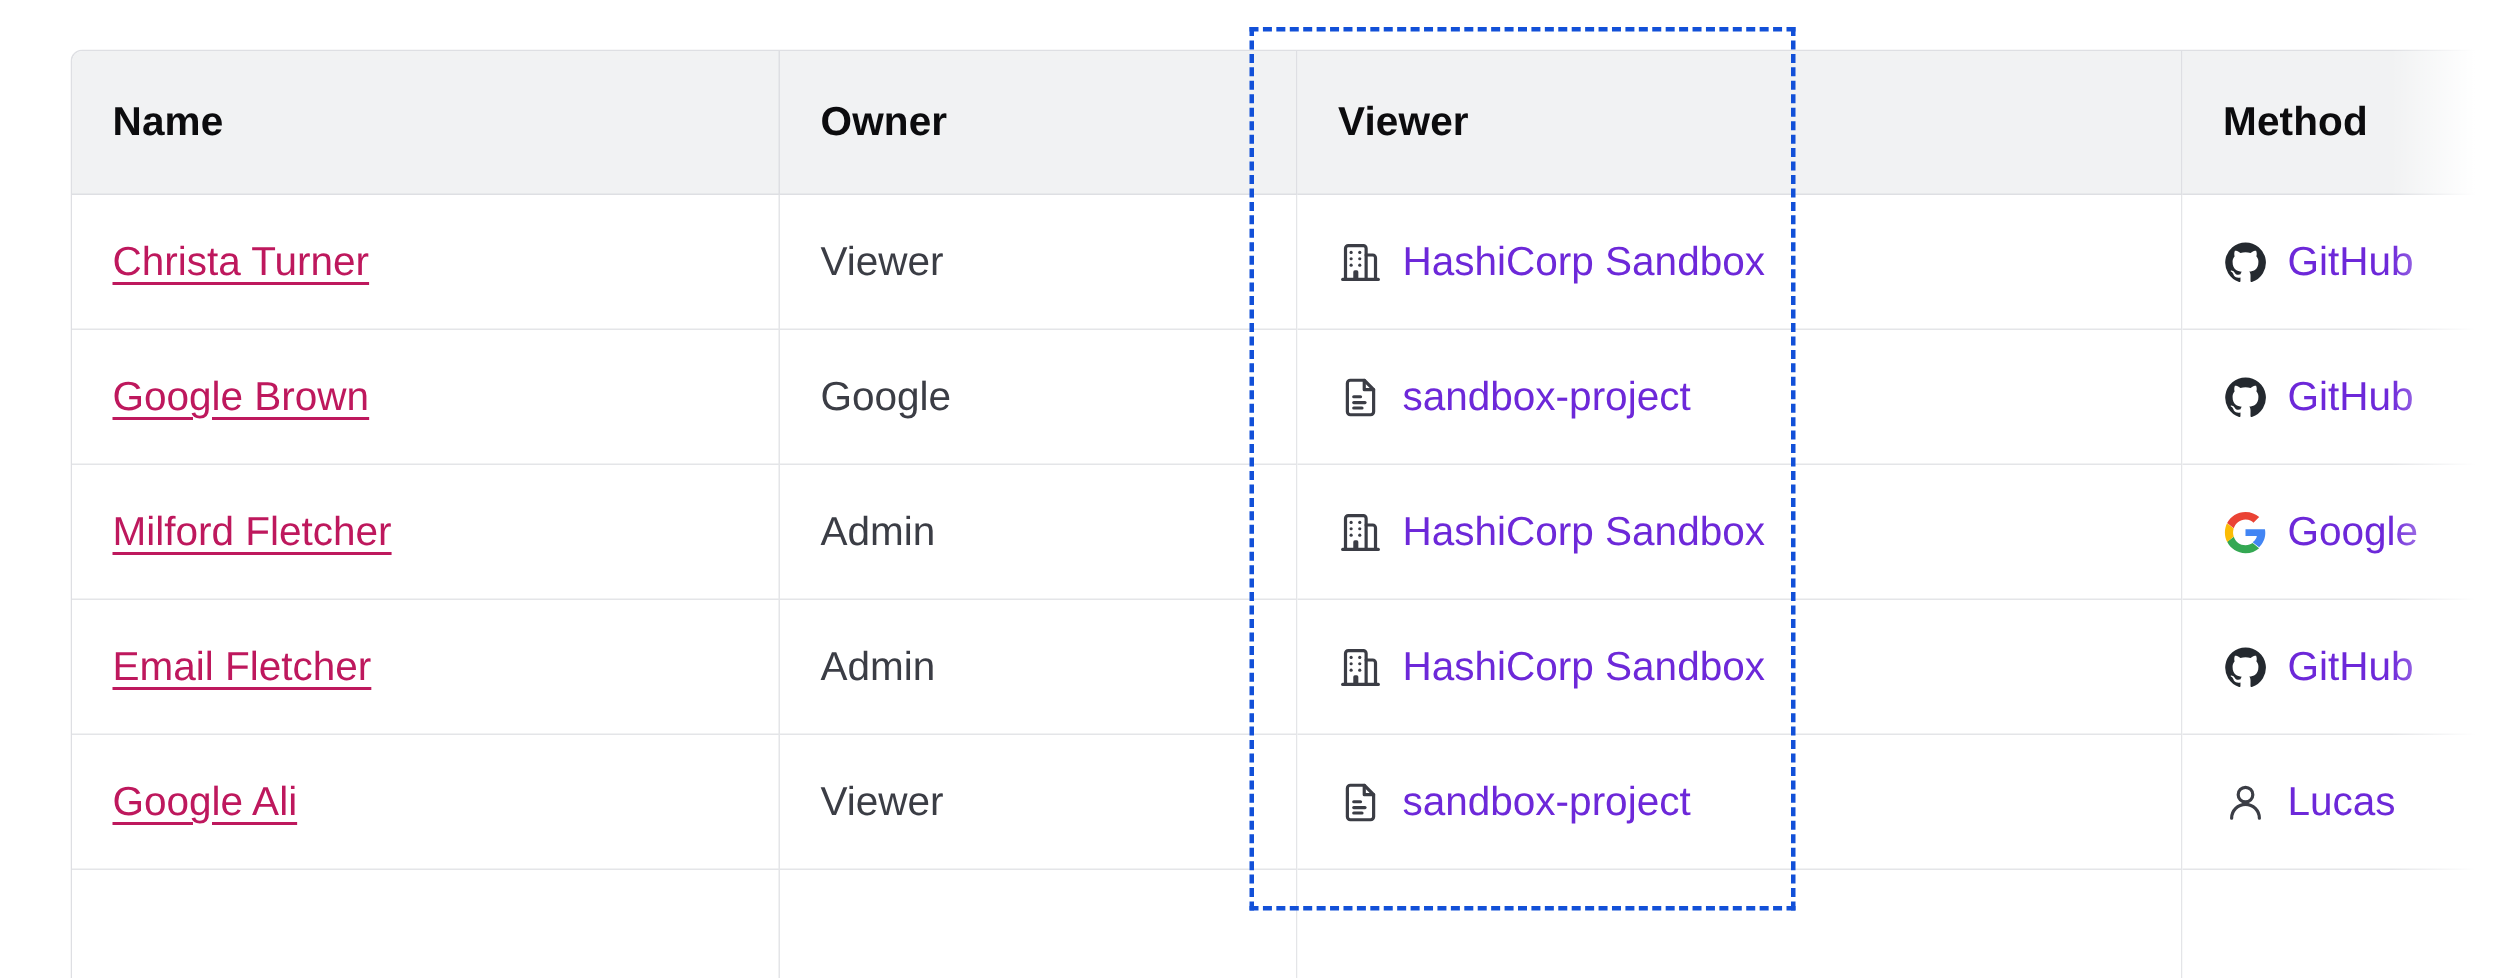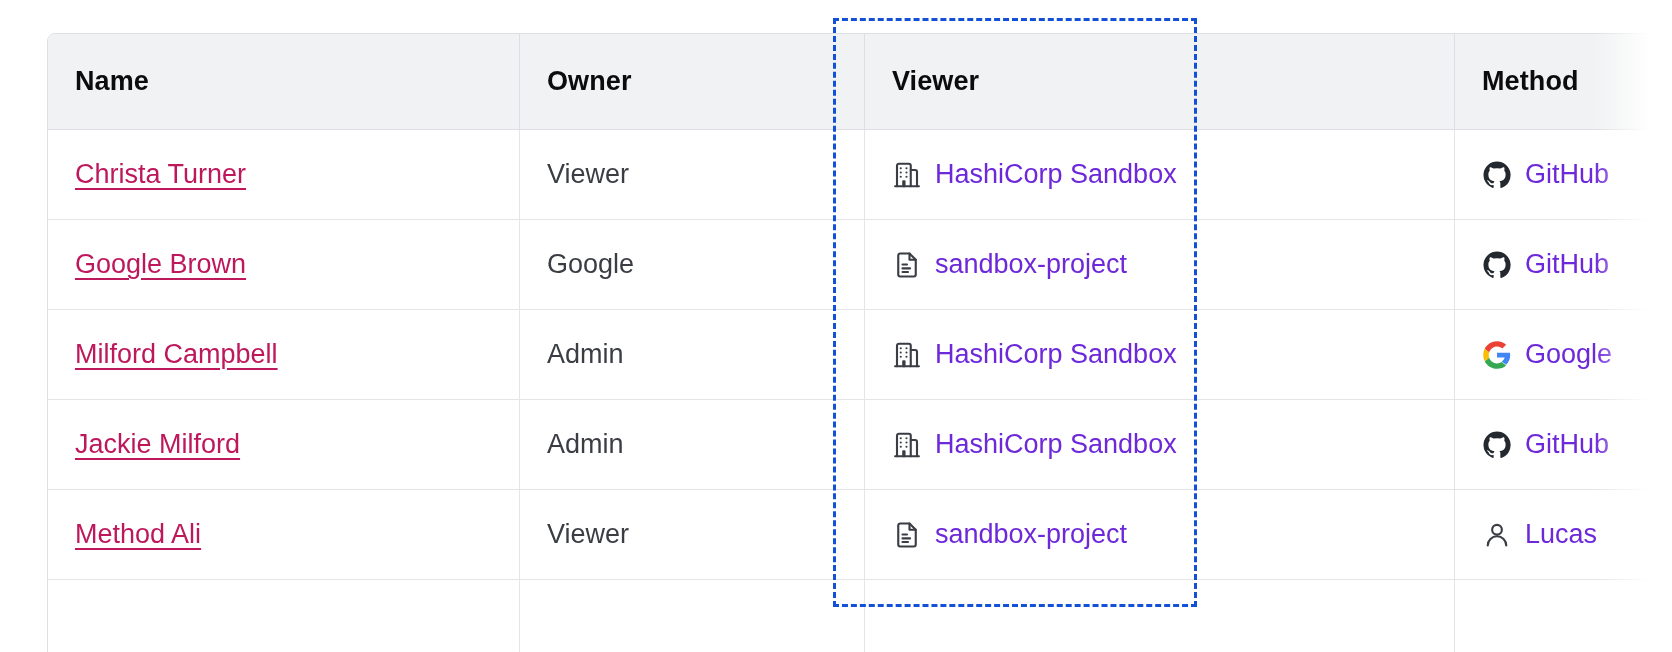--- a/index.html
+++ b/index.html
@@ -196,21 +196,21 @@
                   <path fill="#24292f" d="M12 1.3a10.8 10.8 0 0 0-3.42 21.05c.54.1.74-.23.74-.52l-.01-1.84c-3 .65-3.64-1.45-3.64-1.45-.49-1.25-1.2-1.58-1.2-1.58-.98-.67.08-.66.08-.66 1.08.08 1.65 1.12 1.65 1.12.96 1.65 2.53 1.17 3.15.9.1-.7.38-1.18.68-1.45-2.4-.27-4.92-1.2-4.92-5.33 0-1.18.42-2.14 1.11-2.9-.11-.27-.48-1.37.11-2.85 0 0 .9-.29 2.97 1.1a10.3 10.3 0 0 1 5.4 0c2.07-1.39 2.97-1.1 2.97-1.1.59 1.48.22 2.58.11 2.85.7.76 1.11 1.72 1.11 2.9 0 4.14-2.53 5.05-4.94 5.32.39.34.73 1 .73 2.01l-.01 2.98c0 .29.2.63.75.52A10.8 10.8 0 0 0 12 1.3z"></path>
                 </svg>
               </span>
               <span class="txt">GitHub</span>
             </span>
           </td>
         </tr>
 
         <tr>
           <td>
-            <span class="name-link">Milford Campbell</span>
+            <span class="name-link">Milford Fletcher</span>
           </td>
           <td>Admin</td>
           <td>
             <span class="cellflex">
               <span class="ico">
                 <svg width="30" height="30" viewBox="0 0 24 24" fill="none" stroke="#3b3d45" stroke-width="1.7" stroke-linecap="round" stroke-linejoin="round">
                   <path d="M4 21V4.5A1.5 1.5 0 0 1 5.5 3h8A1.5 1.5 0 0 1 15 4.5V21"></path>
                   <path d="M15 8h3.5A1.5 1.5 0 0 1 20 9.5V21"></path>
                   <path d="M2.5 21h19"></path>
                   <path d="M9 21v-4H10v4"></path>
@@ -235,21 +235,21 @@
                   <path fill="#ea4335" d="M24 10.2c4.1 0 6.9 1.8 8.5 3.3l6.1-6C34.9 4.1 29.9 2 24 2 15.4 2 8 6.8 4.4 13.9l7.1 5.6c1.8-5.3 6.7-9.3 12.5-9.3z"></path>
                 </svg>
               </span>
               <span class="txt">Google</span>
             </span>
           </td>
         </tr>
 
         <tr>
           <td>
-            <span class="name-link">Jackie Milford</span>
+            <span class="name-link">Email Fletcher</span>
           </td>
           <td>Admin</td>
           <td>
             <span class="cellflex">
               <span class="ico">
                 <svg width="30" height="30" viewBox="0 0 24 24" fill="none" stroke="#3b3d45" stroke-width="1.7" stroke-linecap="round" stroke-linejoin="round">
                   <path d="M4 21V4.5A1.5 1.5 0 0 1 5.5 3h8A1.5 1.5 0 0 1 15 4.5V21"></path>
                   <path d="M15 8h3.5A1.5 1.5 0 0 1 20 9.5V21"></path>
                   <path d="M2.5 21h19"></path>
                   <path d="M9 21v-4H10v4"></path>
@@ -271,21 +271,21 @@
                   <path fill="#24292f" d="M12 1.3a10.8 10.8 0 0 0-3.42 21.05c.54.1.74-.23.74-.52l-.01-1.84c-3 .65-3.64-1.45-3.64-1.45-.49-1.25-1.2-1.58-1.2-1.58-.98-.67.08-.66.08-.66 1.08.08 1.65 1.12 1.65 1.12.96 1.65 2.53 1.17 3.15.9.1-.7.38-1.18.68-1.45-2.4-.27-4.92-1.2-4.92-5.33 0-1.18.42-2.14 1.11-2.9-.11-.27-.48-1.37.11-2.85 0 0 .9-.29 2.97 1.1a10.3 10.3 0 0 1 5.4 0c2.07-1.39 2.97-1.1 2.97-1.1.59 1.48.22 2.58.11 2.85.7.76 1.11 1.72 1.11 2.9 0 4.14-2.53 5.05-4.94 5.32.39.34.73 1 .73 2.01l-.01 2.98c0 .29.2.63.75.52A10.8 10.8 0 0 0 12 1.3z"></path>
                 </svg>
               </span>
               <span class="txt">GitHub</span>
             </span>
           </td>
         </tr>
 
         <tr>
           <td>
-            <span class="name-link">Method Ali</span>
+            <span class="name-link">Google Ali</span>
           </td>
           <td>Viewer</td>
           <td>
             <span class="cellflex">
               <span class="ico">
                 <svg width="30" height="30" viewBox="0 0 24 24" fill="none" stroke="#3b3d45" stroke-width="1.7" stroke-linecap="round" stroke-linejoin="round">
                   <path d="M14 2.8H6.6A1.6 1.6 0 0 0 5 4.4v15.2a1.6 1.6 0 0 0 1.6 1.6h10.8a1.6 1.6 0 0 0 1.6-1.6V7.8z"></path>
                   <path d="M14 2.8v5h5"></path>
                   <path d="M8.4 11.6h3.6"></path>
                   <path d="M8.4 14.7h6"></path>

